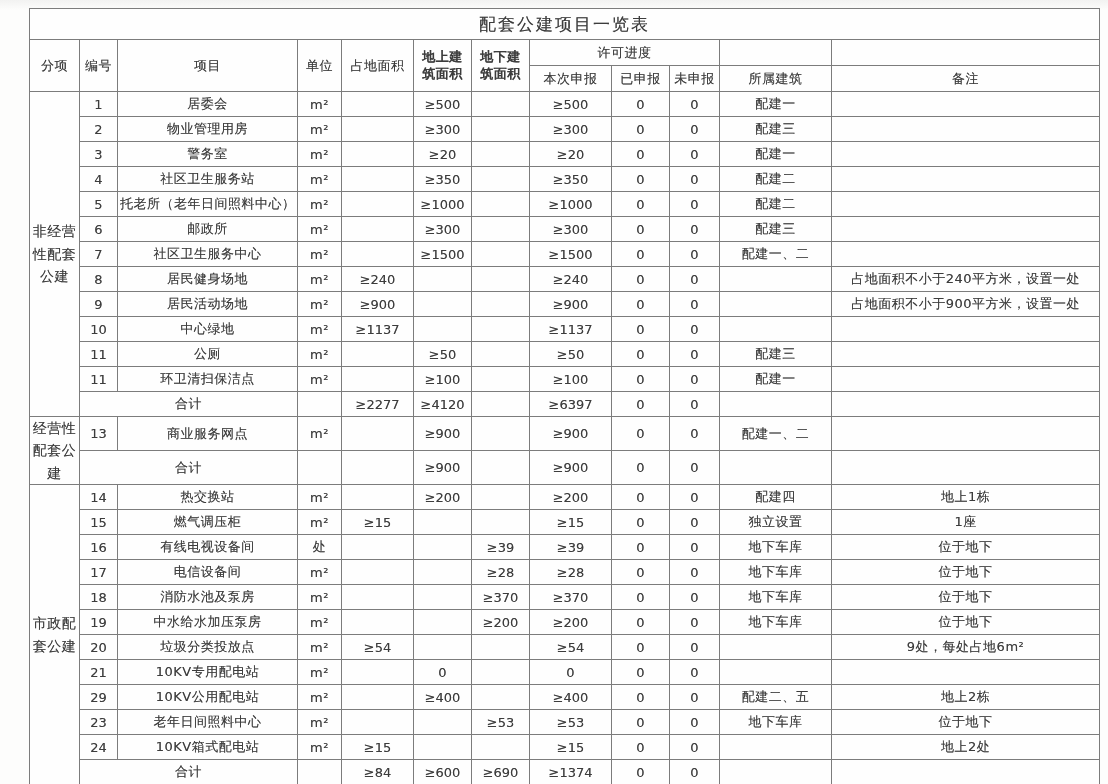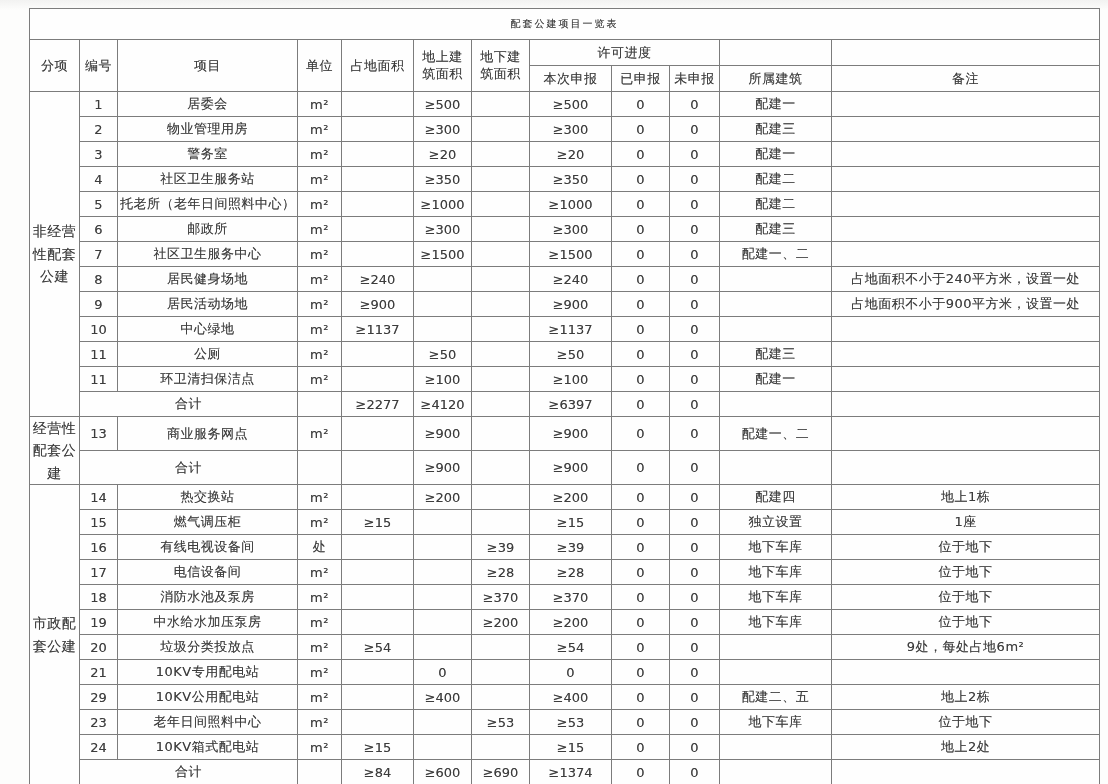--- a/index.html
+++ b/index.html
@@ -30,31 +30,32 @@
     color: #3c3c3c;
     padding: 0 2px;
     height: 24px;
     overflow: hidden;
     white-space: nowrap;
     text-shadow: 0 0 0.6px rgba(70,70,70,0.55);
     letter-spacing: 0.5px;
   }
   td.title-cell {
     height: 30px;
-    font-size: 10px;
+    font-size: 17px;
     letter-spacing: 2px;
   }
   td.hdr {
     height: 25px;
   }
   td.wrap {
     white-space: normal;
     word-break: break-all;
     line-height: 1.25;
     padding: 0 4px;
+    font-weight: bold;
   }
   td.group-cell {
     white-space: normal;
     word-break: break-all;
     line-height: 1.6;
     font-size: 14px;
     padding: 0 1px;
   }
   td.num { letter-spacing: 0; }
 </style>

